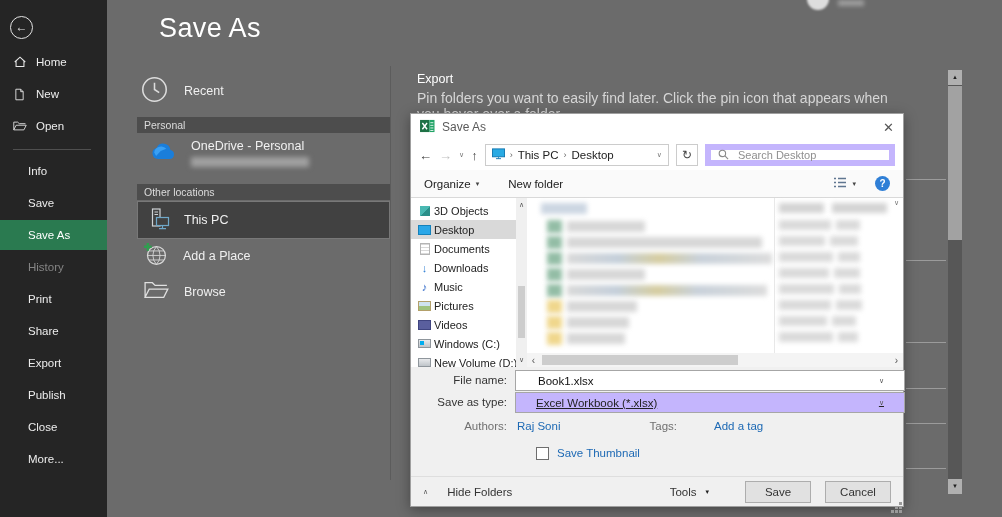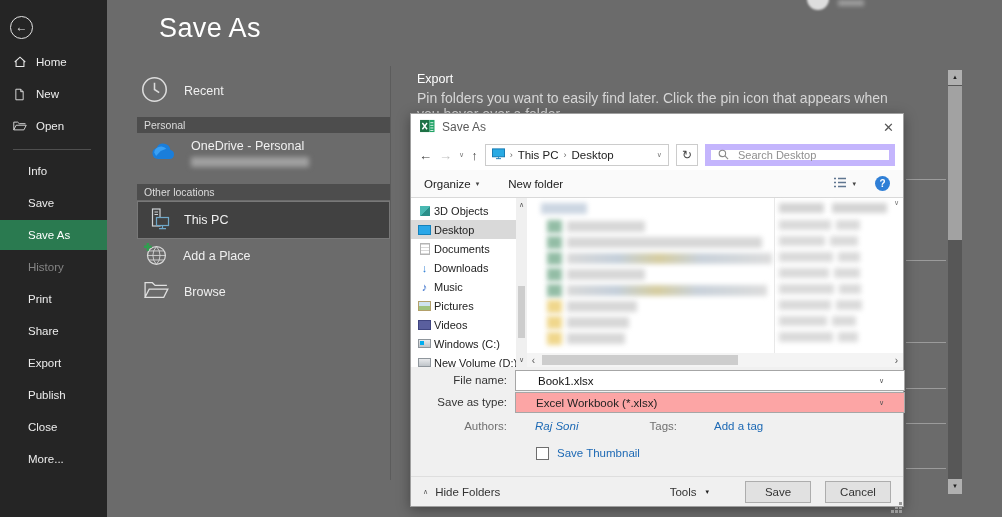--- a/index.html
+++ b/index.html
@@ -102,27 +102,27 @@
   .hsb .har{width:13px;text-align:center;font-size:10px;color:#555;cursor:pointer;}
   .htrack{flex:1;height:14px;position:relative;}
   .hthumb{position:absolute;left:2px;top:2px;width:56%;height:10px;background:#cdcdcd;cursor:pointer;}
   .dlg-fields{height:109px;flex:none;position:relative;background:#f0f0f0;}
   .flabel{position:absolute;width:96px;text-align:right;color:#333;}
   .flabel.gray{color:#707070;}
   .combo{position:absolute;left:104px;width:390px;height:21px;box-sizing:border-box;border:1px solid #a6a6a6;
     display:flex;align-items:center;padding:0 20px;cursor:pointer;}
   .combo .cchev{margin-left:auto;font-size:7px;color:#555;}
   .combo.white{background:#fff;}
-  .combo.grey{background:#fca5a5;}
+  .combo.grey{background:#c4b5fd;text-decoration:underline;}
   .fname-in{border:0;outline:0;flex:1;background:transparent;font-size:11.5px;color:#111;font-family:"Liberation Sans",sans-serif;}
   .link{color:#1d69b4;cursor:pointer;}
   .cbx{position:absolute;left:125px;top:0;width:13px;height:13px;background:#fff;border:1px solid #6e6e6e;box-sizing:border-box;cursor:pointer;}
   .dlg-footer{height:30px;flex:none;background:#f0f0f0;border-top:1px solid #dedede;display:flex;align-items:center;
     padding:0 12px;box-sizing:border-box;}
-  .hide-f{display:flex;align-items:center;gap:7px;color:#333;cursor:pointer;}
+  .hide-f{display:flex;align-items:center;gap:19px;color:#333;cursor:pointer;}
   .tools-dd{margin-left:auto;display:flex;align-items:center;color:#333;cursor:pointer;}
   .btn{width:66px;height:22px;background:#e1e1e1;border:1px solid #adadad;font-size:11.5px;color:#333;
     text-align:center;line-height:20px;box-sizing:border-box;cursor:pointer;}
   .btn.save{margin-left:36px;}
   .btn.cancel{margin-left:14px;}
   .grip{position:absolute;right:1px;bottom:1px;width:3px;height:3px;background:#9a9a9a;
     box-shadow:-4px 4px 0 #9a9a9a,0 4px 0 #9a9a9a,-8px 8px 0 #9a9a9a,-4px 8px 0 #9a9a9a,0 8px 0 #9a9a9a;}
 </style>
 </head>
 <body>
@@ -485,21 +485,21 @@
       <div class="combo white" style="top:3px">
         <input class="fname-in" value="Book1.xlsx" style="">
         <span class="cchev">∨</span>
       </div>
       <span class="flabel" style="top:29px">Save as type:</span>
       <div class="combo grey" style="top:25px">
         <span>Excel Workbook (*.xlsx)</span>
         <span class="cchev">∨</span>
       </div>
       <span class="flabel gray" style="top:53px">Authors:</span>
-      <span class="link" style="position:absolute;left:124px;top:53px;font-style:italic;">Raj Soni</span>
+      <span class="link" style="position:absolute;left:106px;top:53px;">Raj Soni</span>
       <span class="flabel gray" style="left:170px;top:53px;">Tags:</span>
       <span class="link" style="position:absolute;left:303px;top:53px;">Add a tag</span>
       <span class="cbx" style="top:80px"></span>
       <span class="link" style="position:absolute;left:146px;top:80px;">Save Thumbnail</span>
     </div>
 
     <div class="dlg-footer">
       <span class="hide-f">
         <span class="chev" style="color:#555">∧</span>
         <span>Hide Folders</span>

